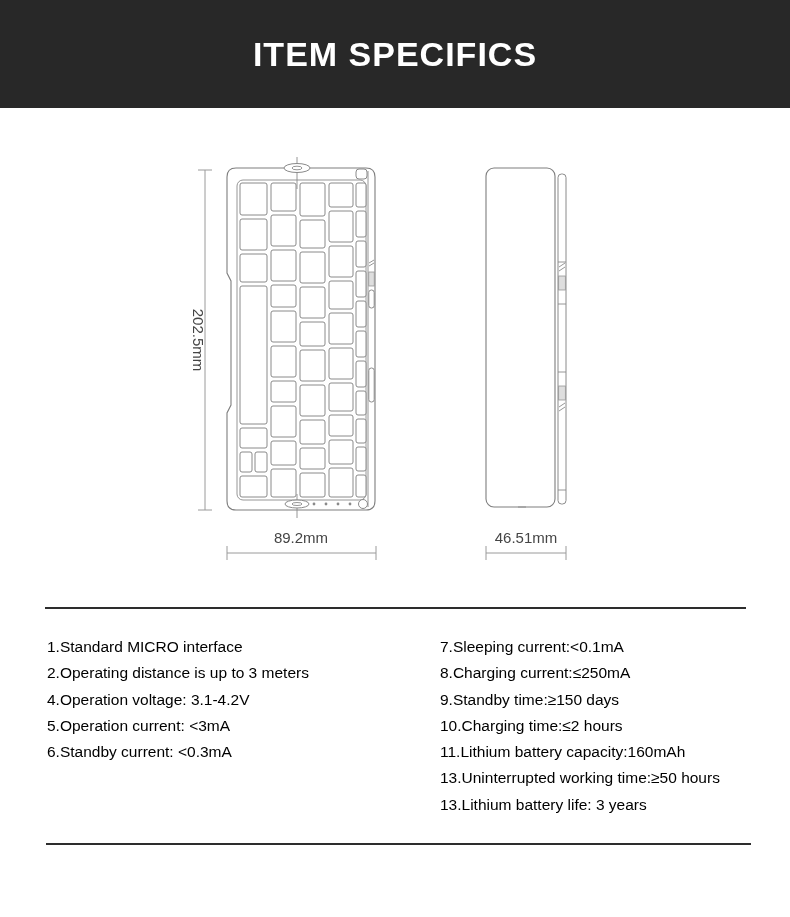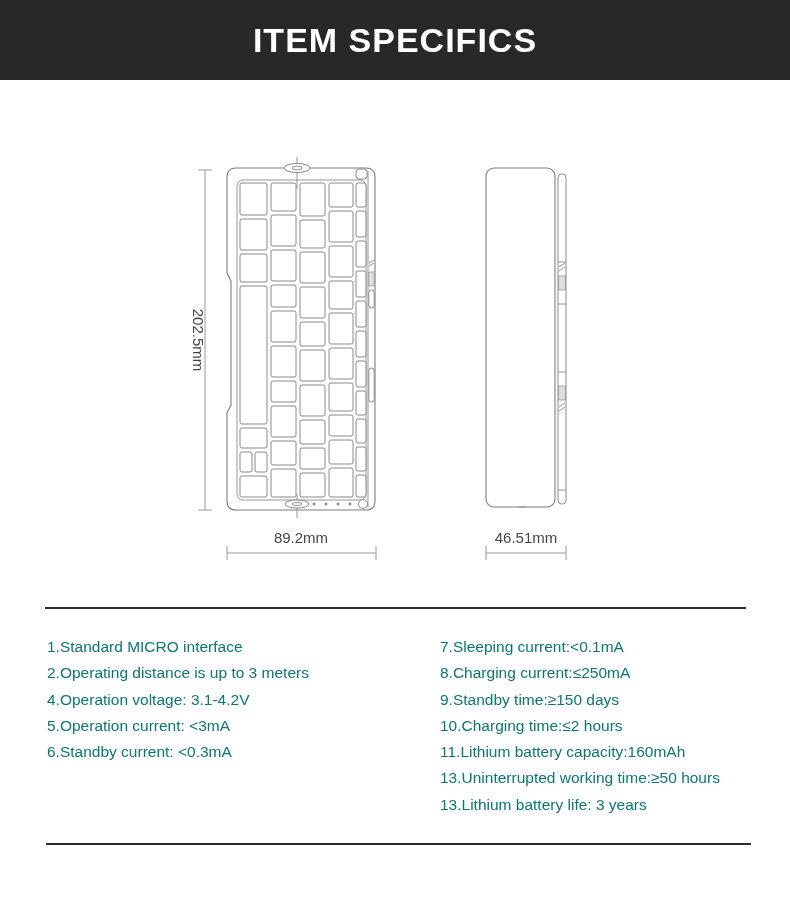--- a/index.html
+++ b/index.html
@@ -1,39 +1,39 @@
 <!DOCTYPE html>
 <html><head>
 <meta charset="utf-8">
 <style>
   html,body{margin:0;padding:0;background:#ffffff;}
   #page{position:relative;width:790px;height:917px;background:#ffffff;overflow:hidden;
         font-family:"Liberation Sans","DejaVu Sans",sans-serif;}
 
   
-  .header{position:absolute;top:0;left:0;width:790px;height:80px;background:#282828;
+  .header{position:absolute;top:0;left:0;width:790px;height:108px;background:#282828;
           display:flex;align-items:center;justify-content:center;}
   .header h1{margin:0;color:#ffffff;font-size:34px;font-weight:bold;letter-spacing:1px;}
 
   
   #drawing{position:absolute;top:100px;left:0;}
   .dline{stroke:#9a9a9a;stroke-width:1;}
   .dtext{fill:#454545;font-size:15px;font-family:"Liberation Sans","DejaVu Sans",sans-serif;}
   .outline{stroke:#7e7e7e;stroke-width:1.1;fill:#ffffff;}
   .thin{stroke:#8a8a8a;stroke-width:0.9;fill:none;}
   .key{stroke:#8a8a8a;stroke-width:1;fill:#ffffff;}
   .shade{fill:#dedede;stroke:#8a8a8a;stroke-width:0.7;}
 
   
   .divider{position:absolute;height:2px;background:#2d2d2d;}
   .divider.top{top:607px;left:45px;width:701px;}
   .divider.bottom{top:843px;left:46px;width:705px;}
 
   
-  .spec-col{position:absolute;top:634px;color:#0f766e;font-size:15.5px;line-height:26.3px;}
+  .spec-col{position:absolute;top:634px;color:#000000;font-size:15.5px;line-height:26.3px;}
   .spec-col.left{left:47px;width:350px;}
   .spec-col.right{left:410px;width:360px;margin-left:30px;}
 </style>
 </head>
 <body>
 
 <div id="page">
 
   <div class="header">
     <h1>ITEM SPECIFICS</h1>

